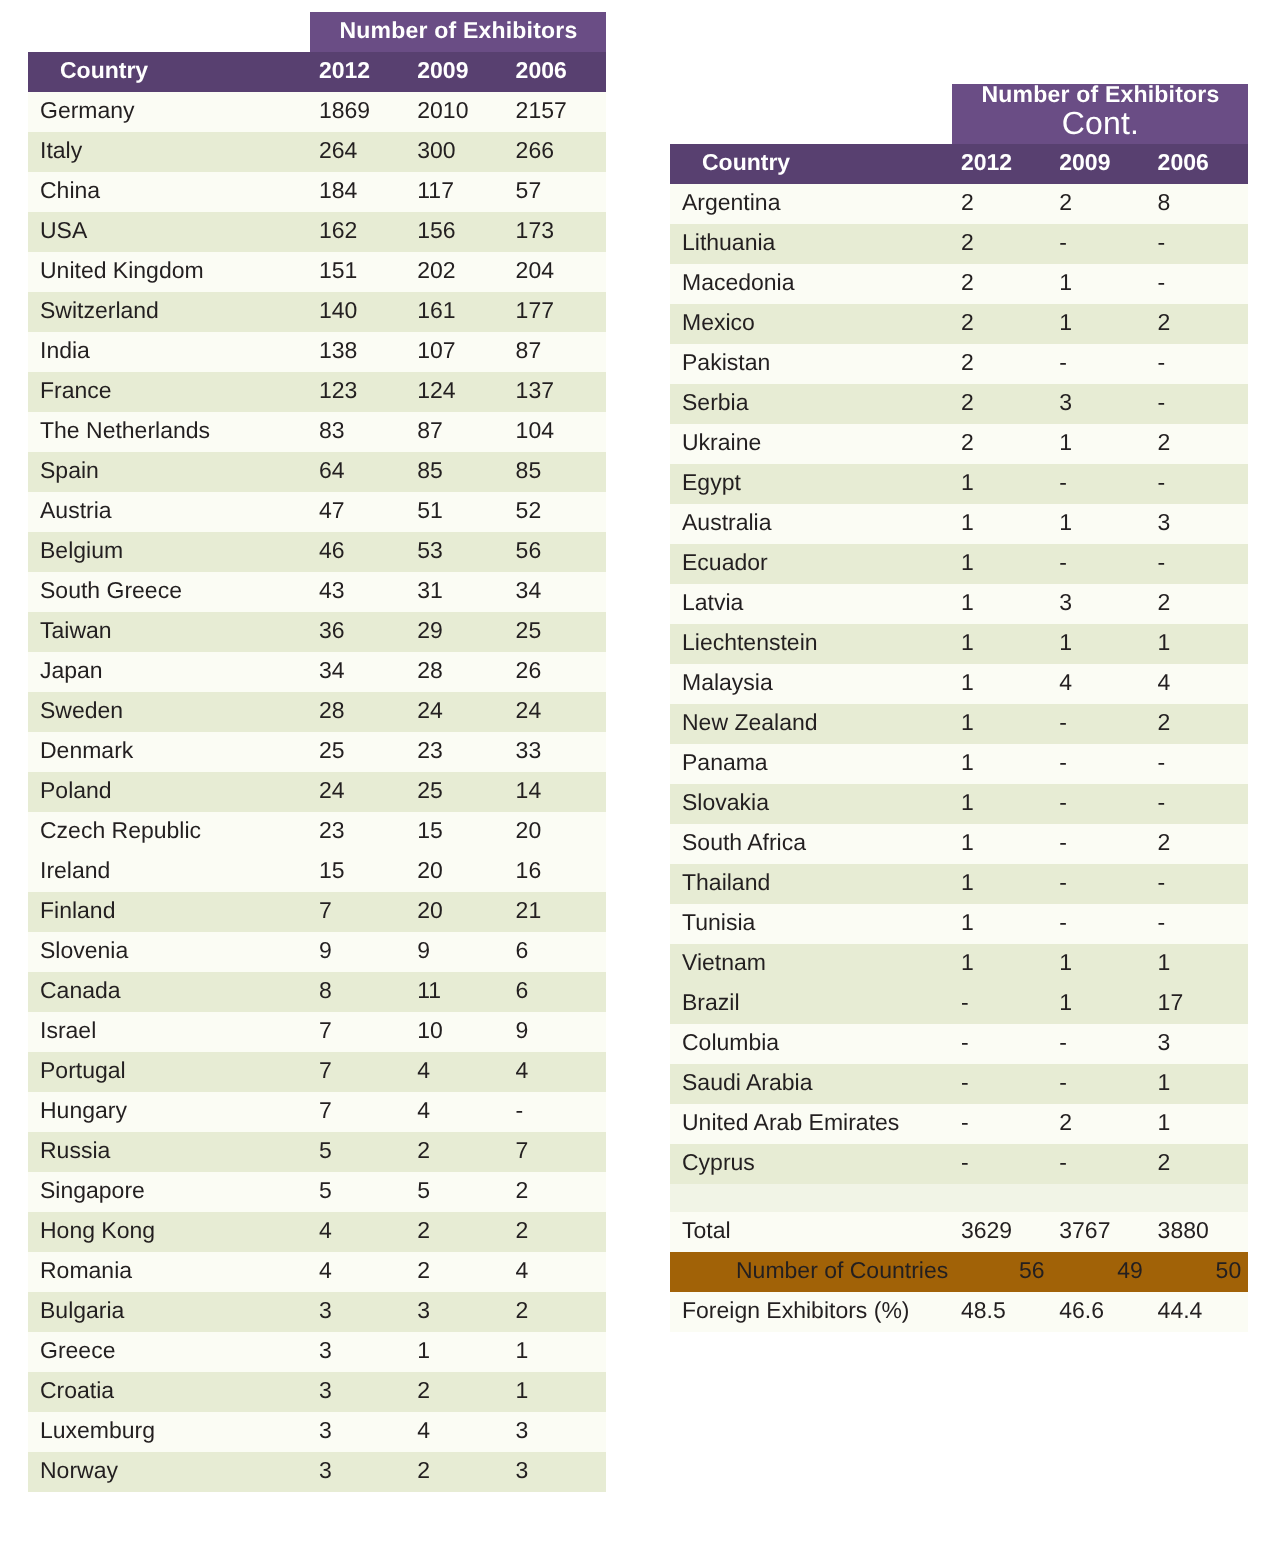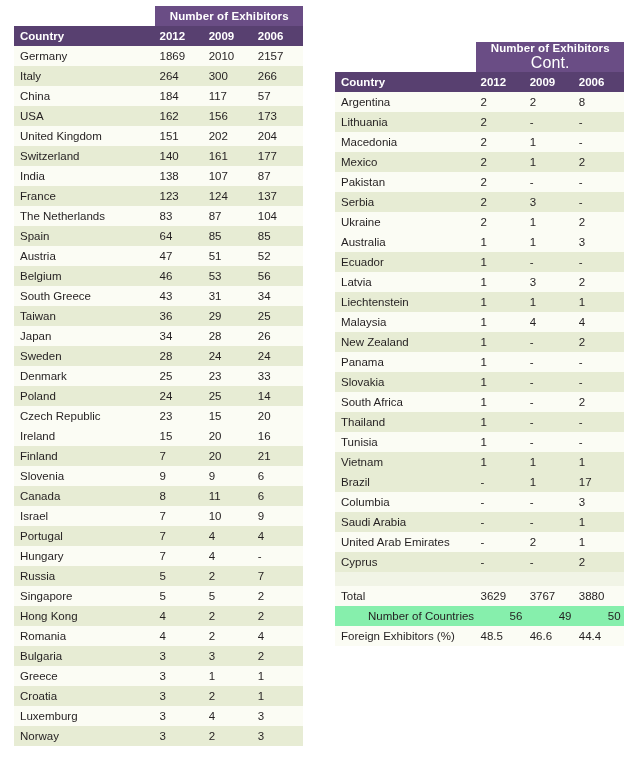--- a/index.html
+++ b/index.html
@@ -46,21 +46,21 @@
     background: #ffffff;
   }
 
   
   .colhead td {
     background: #584070;
     color: #ffffff;
     font-size: 11.5px;
     font-weight: bold;
     height: 20px;
-    padding: 0 0 0 6px;
+    padding: 0 0 0 16px;
     vertical-align: middle;
     margin-left: 22px;
   }
   .colhead td.num { padding-left: 4px; }
 
   
   tbody tr td {
     font-size: 11.5px;
     color: #231f20;
     height: 20px;
@@ -70,21 +70,21 @@
     overflow: hidden;
   }
   tbody tr td.num { padding-left: 4px; }
 
   tbody tr.odd  td { background: #fbfcf4; }
   tbody tr.even td { background: #e7ecd4; }
 
   tbody tr.blank td { background: #f1f4e6; height: 14px; }
   tbody tr.summary td { font-weight: normal; }
   tbody tr.summary-odd  td { background: #fbfcf4; }
-  tbody tr.summary-even td { background: #86efac; padding-left: 33px; }
+  tbody tr.summary-even td { background: #a16207; padding-left: 33px; }
 
   
   col.c-country { width: 141px; }
   col.c-y       { width: 49px;  }
 </style>
 </head>
 <body>
 
 <div class="table-wrap" id="left-table-wrap">
   <table class="xtab">
@@ -377,20 +377,26 @@
           <td class="num">2</td>
           <td class="num">3</td>
           <td class="num">-</td>
         </tr>
         <tr class="odd">
           <td>Ukraine</td>
           <td class="num">2</td>
           <td class="num">1</td>
           <td class="num">2</td>
         </tr>
+        <tr class="even">
+          <td>Egypt</td>
+          <td class="num">1</td>
+          <td class="num">-</td>
+          <td class="num">-</td>
+        </tr>
         <tr class="odd">
           <td>Australia</td>
           <td class="num">1</td>
           <td class="num">1</td>
           <td class="num">3</td>
         </tr>
         <tr class="even">
           <td>Ecuador</td>
           <td class="num">1</td>
           <td class="num">-</td>

